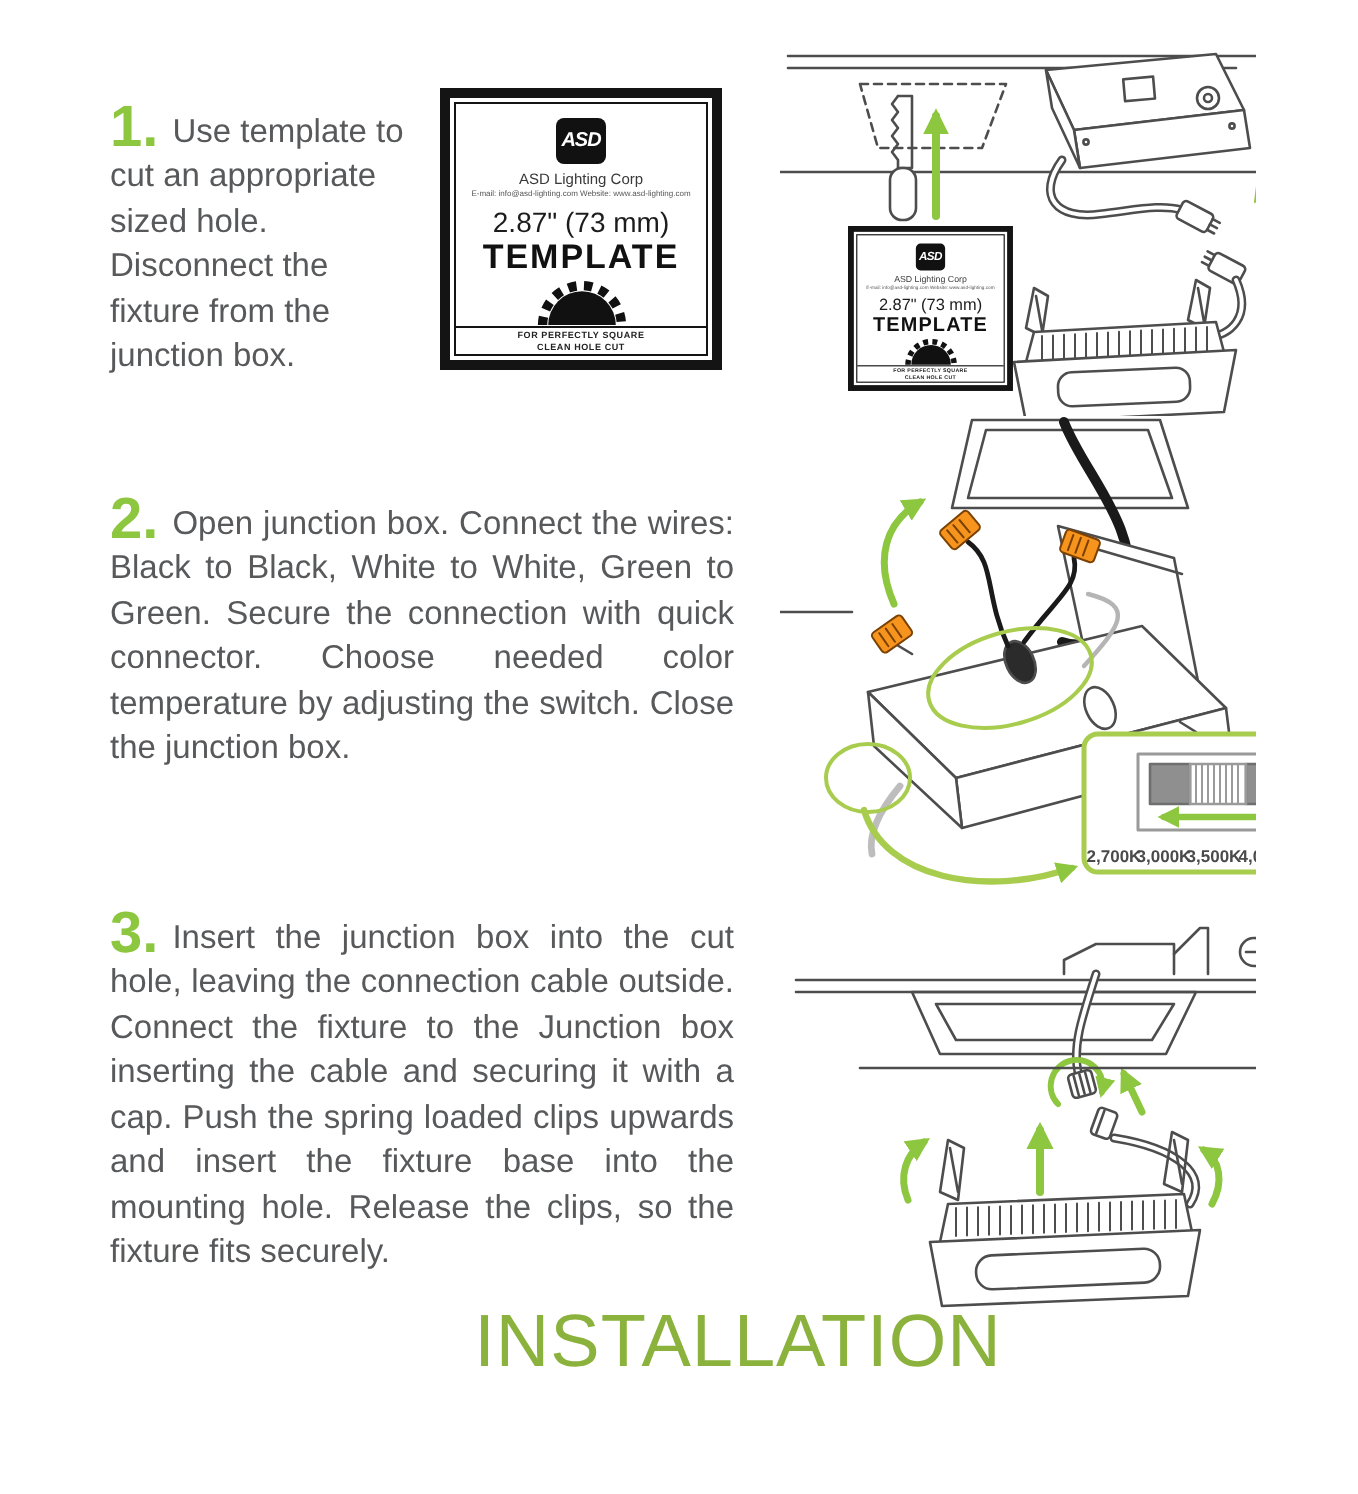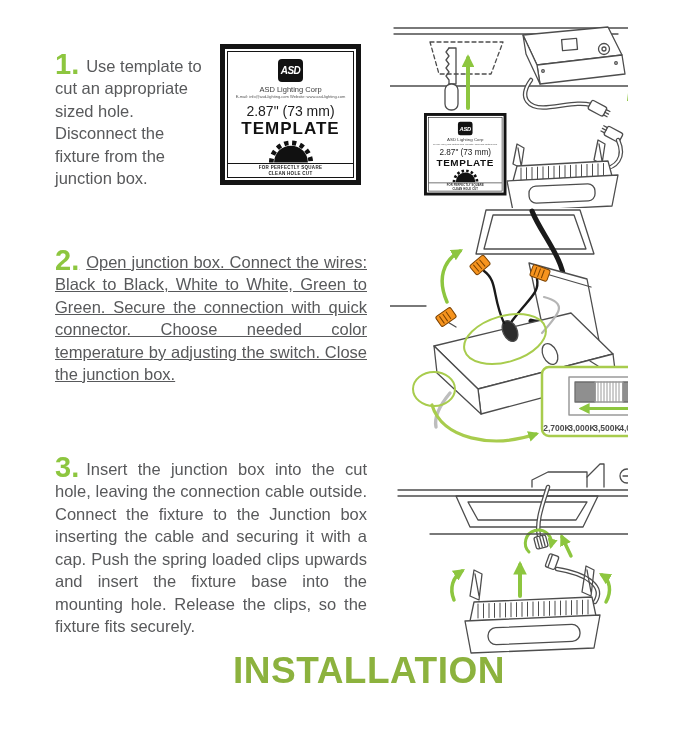--- a/index.html
+++ b/index.html
@@ -3,21 +3,21 @@
 <meta charset="utf-8">
 <style>
   html,body{margin:0;padding:0;background:#fff;}
   .page{position:relative;width:628px;height:747px;background:#fff;overflow:hidden;
         font-family:"Liberation Sans","DejaVu Sans",sans-serif;color:#58595B;}
   
   .step{position:absolute;font-size:16.5px;line-height:22.5px;color:#58595B;}
   .step .num{font-size:29px;font-weight:bold;color:#8DC63F;margin-right:7px;
              line-height:22px;vertical-align:-2px;}
   .step-1{left:55px;top:36px;width:158px;text-align:left;}
-  .step-2{left:55px;top:232px;width:312px;text-align:justify;text-decoration:underline;}
+  .step-2{left:55px;top:232px;width:312px;text-align:justify;}
   .step-3{left:55px;top:439px;width:312px;text-align:justify;}
   
   .tcard{position:absolute;background:#fff;border:5px solid #141414;box-sizing:border-box;}
   .tcard-big{left:220px;top:44px;width:141px;height:141px;}
   .twrap-small{position:absolute;left:424px;top:113px;width:141px;height:141px;
                transform:scale(0.585);transform-origin:top left;}
   .tcard-inner{position:absolute;left:2px;top:2px;right:2px;bottom:2px;border:1px solid #141414;
                display:flex;flex-direction:column;align-items:center;}
   .tlogo{margin-top:7px;width:25px;height:25px;background:#111;color:#fff;border-radius:4px;
          display:flex;align-items:center;justify-content:center;
@@ -29,21 +29,21 @@
   .tblade{margin-top:1px;height:24px;}
   .tfooter{width:100%;border-top:1.5px solid #141414;text-align:center;padding-top:1px;}
   .tfoot1,.tfoot2{font-size:4.5px;font-weight:bold;color:#222;line-height:6px;letter-spacing:.3px;}
   
   .illus{position:absolute;}
   .i1{left:390px;top:22px;}
   .i2{left:390px;top:205px;}
   .i3{left:390px;top:450px;}
   
   .doc-title{position:absolute;left:214px;top:650px;width:310px;text-align:center;
-             font-size:37px;font-weight:bold;color:#8CB23E;letter-spacing:0.5px;}
+             font-size:37px;font-weight:normal;color:#8CB23E;letter-spacing:0.5px;}
   svg{display:block;}
 </style>
 </head>
 <body>
 
 <div class="page">
 
   <p class="step step-1"><span class="num">1.</span><span>Use template to cut an appropriate sized hole. Disconnect the fixture from the junction box.</span></p>
 
   <p class="step step-2"><span class="num">2.</span><span>Open junction box. Connect the wires: Black to Black, White to White, Green to Green. Secure the connection with quick connector. Choose needed color temperature by adjusting the switch. Close the junction box.</span></p>

